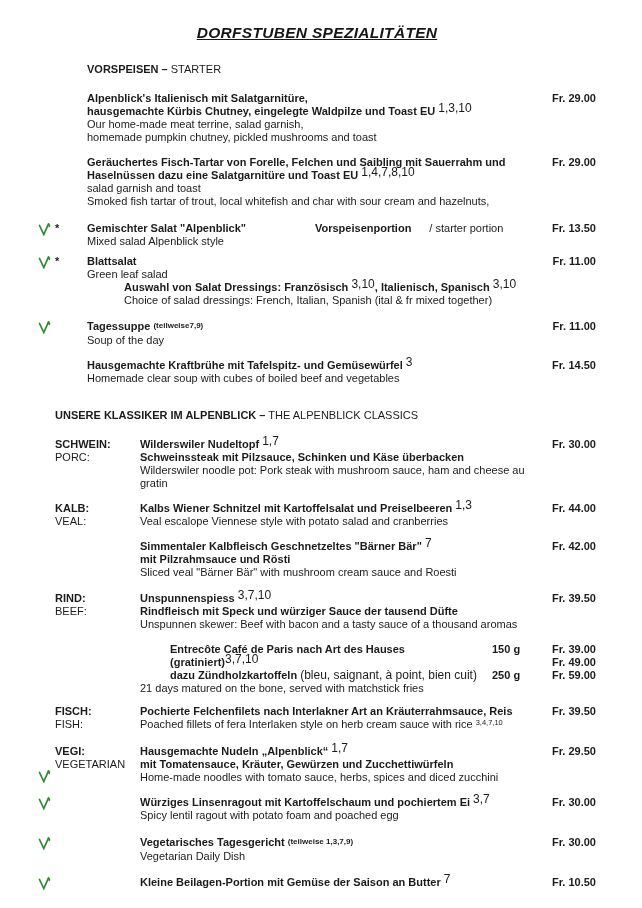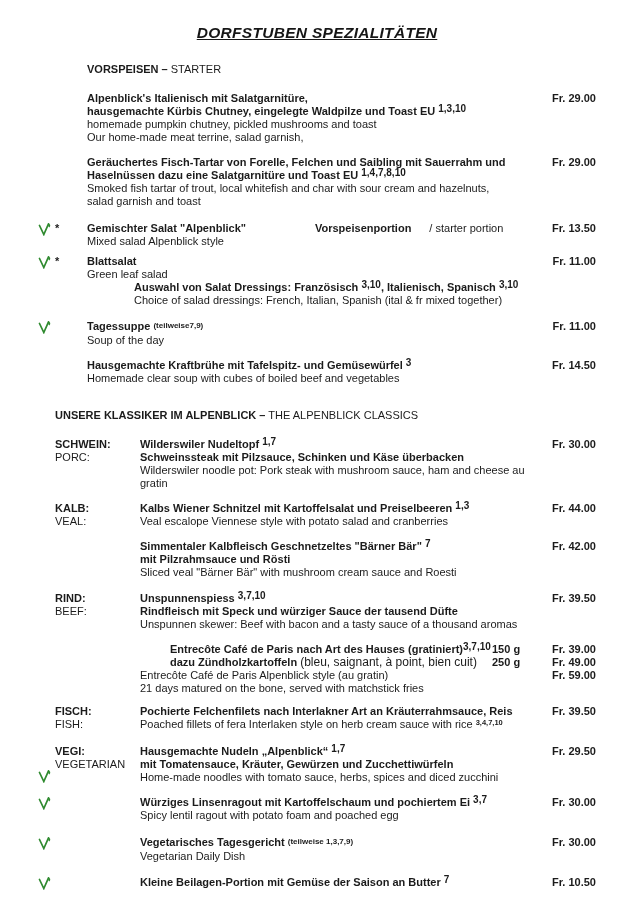--- a/index.html
+++ b/index.html
@@ -16,25 +16,25 @@
     margin-bottom: 21px; color: #161616;
   }
   .row { display: flex; align-items: flex-start; }
   .g1 { width: 49px; flex: none; display: flex; align-items: flex-start; }
   .g2 { width: 17px; flex: none; }
   .cat { width: 85px; flex: none; }
   .body { flex: 1; min-width: 0; }
   .price { width: 56px; flex: none; text-align: right; font-weight: bold; white-space: nowrap; }
   .de { font-weight: bold; }
   .en { font-weight: normal; }
-  .al { font-size: 10px; position: relative; top: -3.5px; font-weight: bold; }
-  .aln { font-size: 7.5px; position: relative; top: -3.5px; font-weight: bold; }
+  .al { font-size: 12px; position: relative; top: -3.5px; font-weight: normal; }
+  .aln { font-size: 7.5px; position: relative; top: -3.5px; font-weight: normal; }
   .supnote { font-size: 8px; position: relative; top: -2.5px; font-weight: bold; }
   .smallnote { font-size: 12px; font-weight: normal; }
-  .indent { margin-left: 47px; }
+  .indent { margin-left: 37px; }
   .eline { display: flex; }
   .etxt { flex: 1; min-width: 0; padding-left: 30px; }
   .wt { width: 48px; flex: none; font-weight: bold; }
   .vicon { display: inline-block; width: 13px; height: 14px; flex: none; }
   .voffset { margin-top: 24px; }
   .star { margin-left: 4px; font-weight: bold; }
   .gapA { margin-left: 69px; }
   .gapB { margin-left: 18px; }.mb7{margin-bottom:7px}.mb10{margin-bottom:10px}
   .mb12{margin-bottom:12px}.mb13{margin-bottom:13px}.mb14{margin-bottom:14px}
   .mb16{margin-bottom:16px}.mb17{margin-bottom:16px}.mb20{margin-bottom:24px}
@@ -52,33 +52,33 @@
       <span class="de">VORSPEISEN –</span>
       <span class="en">STARTER</span>
     </div>
   </div>
 
   <div class="row mb12">
     <div class="g1"></div>
     <div class="body">
       <div class="de">Alpenblick's Italienisch mit Salatgarnitüre,</div>
       <div class="de"><span>hausgemachte Kürbis Chutney, eingelegte Waldpilze und Toast EU</span> <span class="al">1,3,10</span></div>
+      <div class="en">Our home-made meat terrine, salad garnish,</div>
       <div class="en">homemade pumpkin chutney, pickled mushrooms and toast</div>
-      <div class="en">Our home-made meat terrine, salad garnish,</div>
     </div>
     <div class="price">Fr. 29.00</div>
   </div>
 
   <div class="row mb14">
     <div class="g1"></div>
     <div class="body">
       <div class="de">Geräuchertes Fisch-Tartar von Forelle, Felchen und Saibling mit Sauerrahm und</div>
       <div class="de"><span>Haselnüssen dazu eine Salatgarnitüre und Toast EU</span> <span class="al">1,4,7,8,10</span></div>
+      <div class="en">salad garnish and toast</div>
       <div class="en">Smoked fish tartar of trout, local whitefish and char with sour cream and hazelnuts,</div>
-      <div class="en">salad garnish and toast</div>
     </div>
     <div class="price">Fr. 29.00</div>
   </div>
 
   <div class="row mb7">
     <div class="g1">
       <span class="vicon"><svg width="13" height="14" viewBox="0 0 13 14">
             <path d="M1.5 3.5 L5.8 12.5 L10.5 1.8" fill="none" stroke-width="1.7" stroke-linecap="round" stroke="#2f8a2f"></path>
             <path d="M10.5 1.8 C12.8 2.2 12.6 4.6 11.2 5.6 C10.2 4.6 10 3 10.5 1.8 Z" fill="#2f8a2f"></path>
           </svg></span>
@@ -198,21 +198,20 @@
     <div class="cat"></div>
     <div class="body">
       <div class="eline">
         <div class="etxt"><span class="de">Entrecôte Café de Paris nach Art des Hauses (gratiniert)</span><span class="al">3,7,10</span></div>
         <div class="wt">150 g</div>
       </div>
       <div class="eline">
         <div class="etxt"><span class="de">dazu Zündholzkartoffeln</span> <span class="smallnote">(bleu, saignant, à point, bien cuit)</span></div>
         <div class="wt">250 g</div>
       </div>
-      <div class="en">Entrecôte Café de Paris Alpenblick style (au gratin)</div>
       <div class="en">21 days matured on the bone, served with matchstick fries</div>
     </div>
     <div class="price">
       <div>Fr. 39.00</div>
       <div>Fr. 49.00</div>
       <div>Fr. 59.00</div>
     </div>
   </div>
 
   <div class="row mb13">

